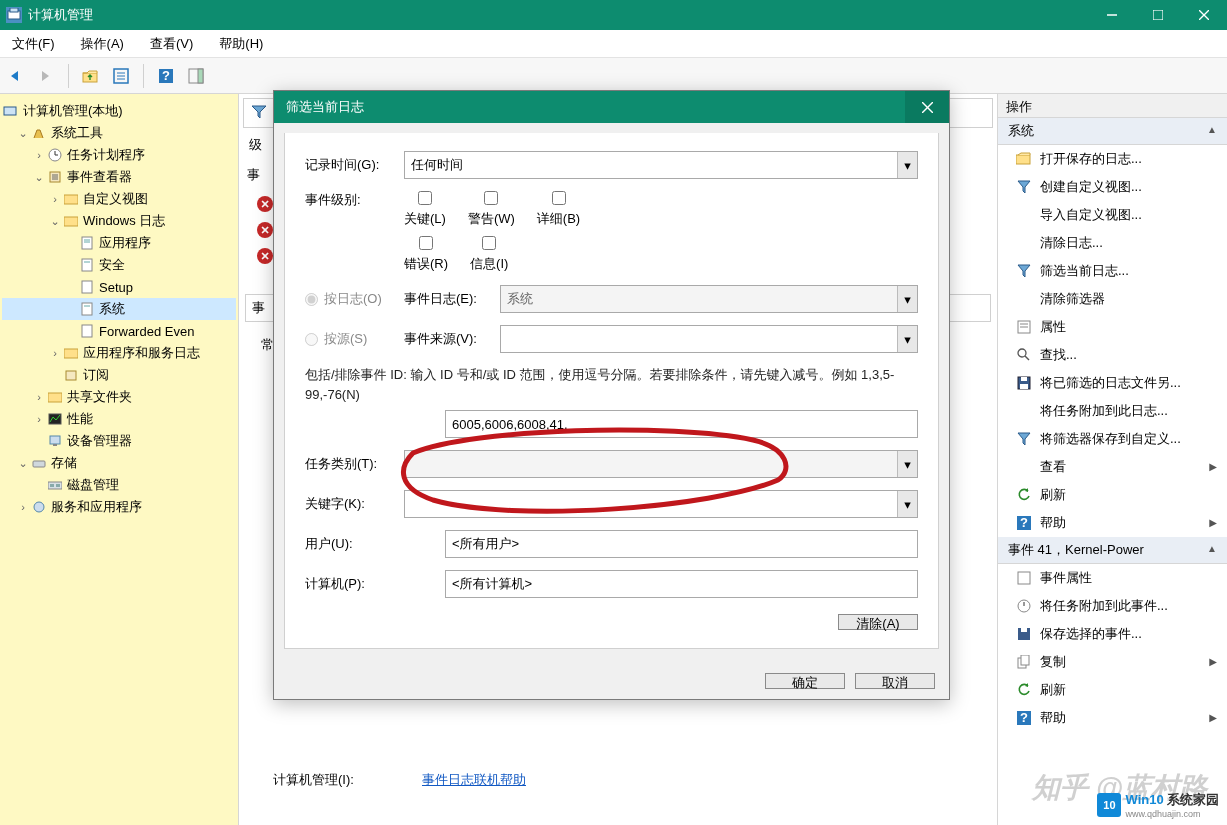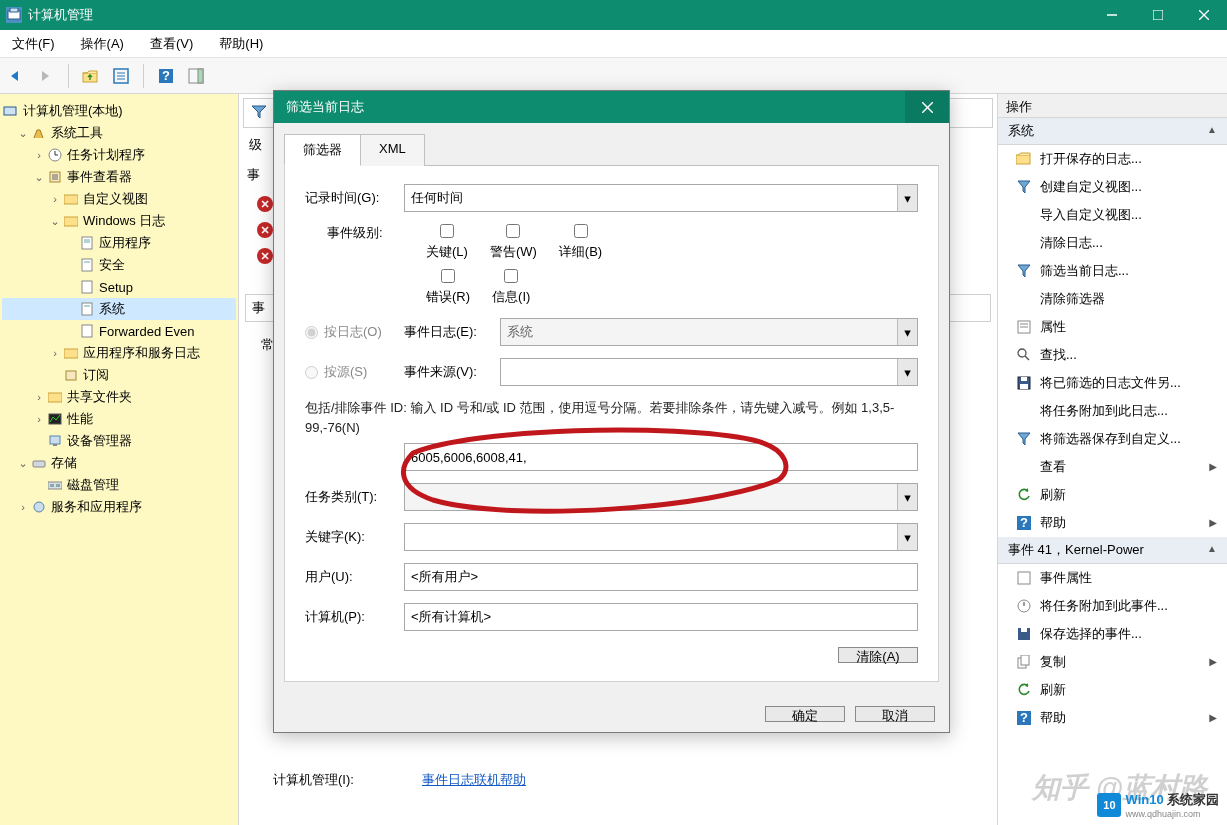--- a/index.html
+++ b/index.html
@@ -47,21 +47,21 @@
 .dialog { position: absolute; left: 273px; top: 90px; width: 677px; background: #fff; border: 1px solid #7a7a7a; box-shadow: 0 4px 18px rgba(0,0,0,0.25); z-index: 100; }
 .dlg-title { height: 32px; background: #0d8c6f; color: #ffffff; display: flex; align-items: center; padding-left: 12px; font-size: 13px; }
 .dlg-close { margin-left: auto; width: 44px; height: 32px; display:flex;align-items:center;justify-content:center; background: #0a7a60;}
 .dlg-body { background: #f0f0f0; padding: 10px 10px 14px; }
 .tabs { display: flex; border-bottom: 1px solid #c0c0c0; }
 .tab { padding: 6px 18px; background: #f4f4f4; border: 1px solid #c0c0c0; border-bottom: none; margin-right: -1px; position: relative; top: 1px; font-size:13px;}
 .tab.active { background: #fff; border-bottom: 1px solid #fff; z-index: 1; }
 .tabcontent { background: #fff; border: 1px solid #d0d0d0; border-top:none; padding: 18px 20px 18px 20px; }
 .formrow { display: flex; align-items: center; margin-bottom: 12px; }
 .formrow .flabel { width: 99px; font-size: 13px; }
-.formrow .finput, .formrow .fselect { flex: 1; height: 28px; border: 1px solid #a9a9a9; padding: 2px 6px; font-size: 13px; background: #fff; }
+.formrow .finput, .formrow .fselect { flex: 1; height: 28px; border: 1px solid #a9a9a9; padding: 2px 6px; font-size: 13px; background: #fff; margin-left: 41px; }
 .chkgroup { display: flex; gap: 22px; flex-wrap: wrap; }
 .chkgroup label { display: flex; align-items: center; gap: 5px; font-size: 13px; flex-direction: column; }
 .chkgroup input[type=checkbox]{width:14px;height:14px;}
 .radiolabel{display:flex;align-items:center;gap:6px;color:#888;font-size:13px;}
 .helptext{font-size:13px;color:#222;line-height:1.5;margin:4px 0 6px;}
 .dlg-buttons{display:flex;justify-content:flex-end;gap:10px;padding:10px 14px;background:#f0f0f0;}
 .dlg-btn{min-width:80px;height:16px;border:1px solid #8a8a8a;background:#e9e9e9;font-size:13px;}
 .clearbtn-row{display:flex;justify-content:flex-end;padding-top:4px;}
 .combo{position:relative;flex:1;}
 .combo input{width:100%;height:28px;border:1px solid #a9a9a9;padding:2px 22px 2px 6px;}
@@ -539,30 +539,26 @@
   <div class="dlg-title">
     <span>筛选当前日志</span>
     <div class="dlg-close">
         <svg width="11" height="11">
           <line x1="0" y1="0" x2="11" y2="11" stroke="#fff" stroke-width="1.4"></line>
           <line x1="11" y1="0" x2="0" y2="11" stroke="#fff" stroke-width="1.4"></line>
         </svg>
       </div>
   </div>
   <div class="dlg-body">
-    <div class="tabs">
-      <div class="tab active">筛选器</div>
-      <div class="tab">XML</div>
-    </div>
     <div class="tabcontent">
       <div class="formrow">
         <span class="flabel">记录时间(G):</span>
         <div class="combo"><input readonly="" value="任何时间" style=""><span class="drop">▾</span></div>
       </div>
-      <div class="formrow" style="align-items:flex-start;margin-left:22px;">
+      <div class="formrow" style="align-items:flex-start;">
         <span class="flabel">事件级别:</span>
         <div style="flex:1;">
           <div class="chkgroup" style="margin-bottom:8px;">
             <label>
                 <input type="checkbox" style="">
                 <span>关键(L)</span>
               </label>
             <label>
                 <input type="checkbox" style="">
                 <span>警告(W)</span>

